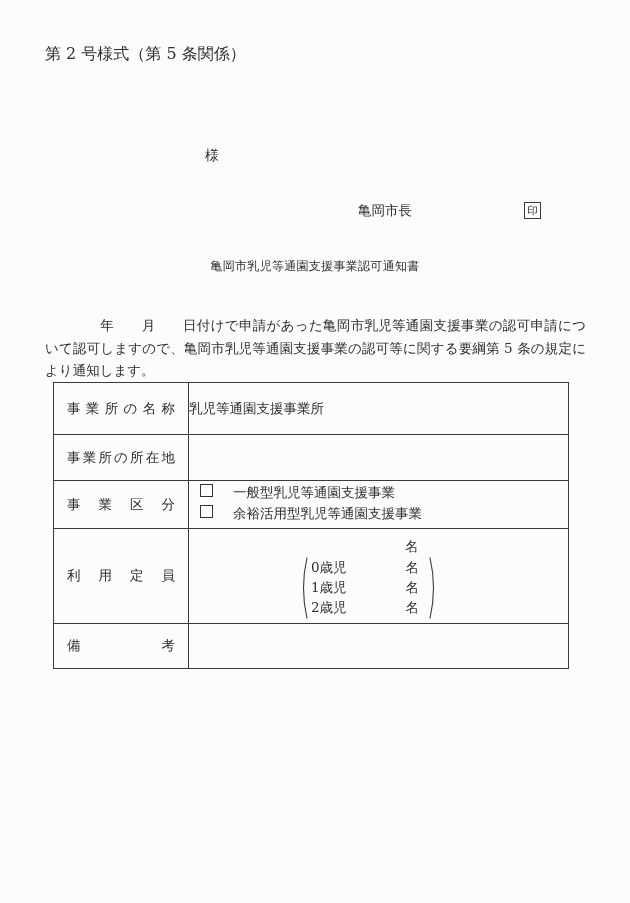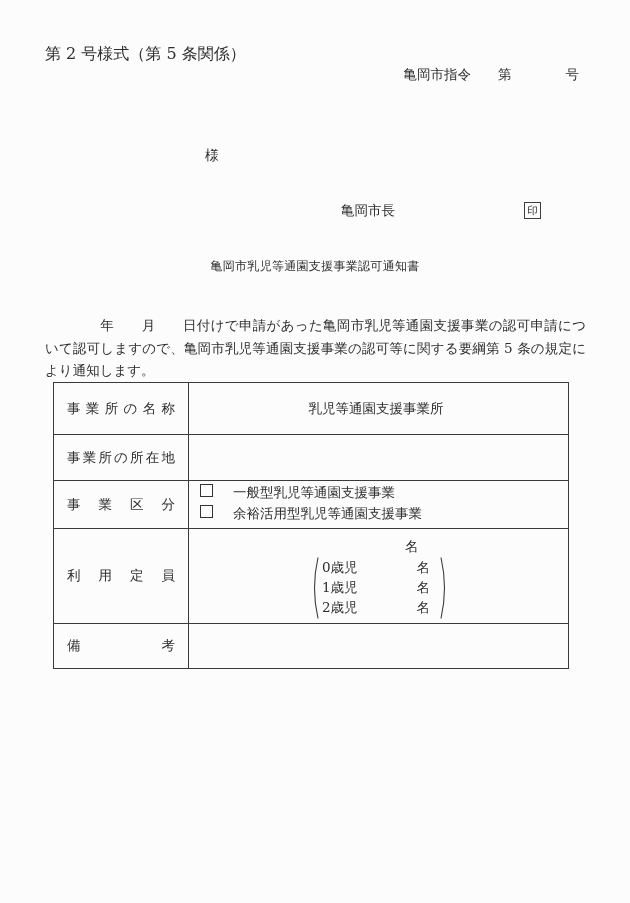--- a/index.html
+++ b/index.html
@@ -9,21 +9,21 @@
     font-family:"DejaVu Serif","Liberation Serif",serif;
     color:#2e2e2e;
     position:relative;
     overflow:hidden;
     -webkit-font-smoothing:antialiased;
   }
   .abs{position:absolute;}
   .form-number{left:45px;top:44px;font-size:16px;line-height:20px;}
   .directive-block{right:51px;top:63px;font-size:13.5px;line-height:22px;text-align:right;}
   .addressee{left:205px;top:147px;font-size:14px;}
-  .mayor-label{left:341px;top:202px;font-size:13.5px;}
+  .mayor-label{left:358px;top:202px;font-size:13.5px;}
   .seal-stamp{
     left:524px;top:202px;
     width:15px;height:15px;
     border:1px solid #3c3c3c;
     font-size:10.5px;line-height:15px;text-align:center;
     display:block;
   }
   .doc-title{left:0;top:258px;width:630px;text-align:center;font-size:12px;letter-spacing:.3px;}
   .body-paragraph{
     left:45px;top:314px;width:541px;
@@ -43,42 +43,41 @@
     background:transparent;
   }
   td.c-label{width:134px;}
   td.c-value{width:379px;}
   tr.r-name{height:52px;}
   tr.r-address{height:46px;}
   tr.r-category{height:48px;}
   tr.r-capacity{height:95px;}
   tr.r-remarks{height:45px;}
   .dist{display:flex;justify-content:space-between;padding:0 13px;}
-  .value-right{text-align:center;padding-right:5px;}
+  .value-right{text-align:left;padding-right:5px;}
   .chk-row{display:flex;align-items:flex-start;height:21px;padding-left:11px;}
   .chk-box{
     display:inline-block;width:11px;height:11px;
     border:1.2px solid #333;background:transparent;
     margin-right:20px;flex:0 0 auto;
   }
   .cap-wrap{margin-left:110px;width:150px;padding-top:5px;}
   .cap-total{height:19px;padding-left:106px;line-height:19px;}
-  .cap-group{display:flex;align-items:center;justify-content:flex-end;}
+  .cap-group{display:flex;align-items:center;}
   .cap-rows{padding-left:3px;margin-right:10px;}
   .cap-row{display:flex;align-items:center;height:20px;width:108px;}
   .cap-age{width:95px;}
   .paren-svg{display:block;flex:0 0 auto;}
 </style>
 </head>
 <body>
 
 <div class="abs form-number">第 2 号様式（第 5 条関係）</div>
 
 <div class="abs directive-block">
-  <div>亀岡市指令　　第　　　　号</div>
 </div>
 
 <div class="abs addressee">様</div>
 
 <div class="abs mayor-label">亀岡市長</div>
 <span class="abs seal-stamp">印</span>
 
 <div class="abs doc-title">亀岡市乳児等通園支援事業認可通知書</div>
 
 <div class="abs body-paragraph">　　　　年　　月　　日付けで申請があった亀岡市乳児等通園支援事業の認可申請について認可しますので、亀岡市乳児等通園支援事業の認可等に関する要綱第 5 条の規定により通知します。</div>

